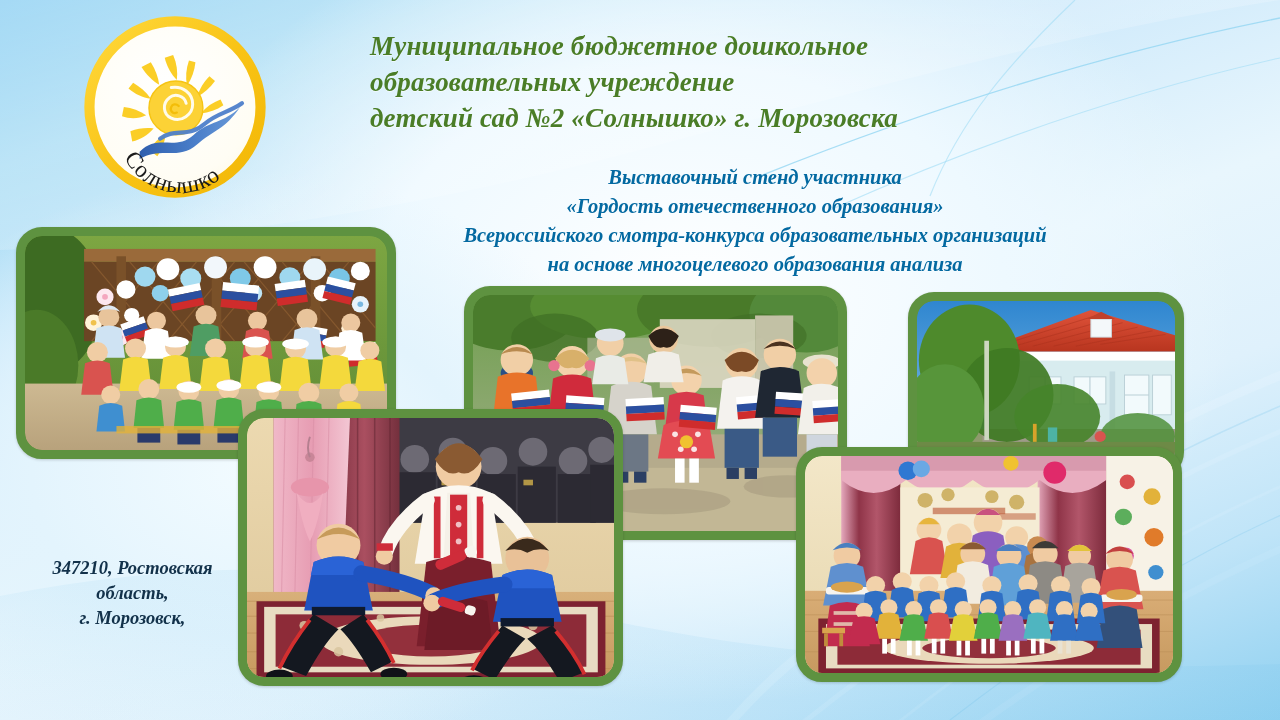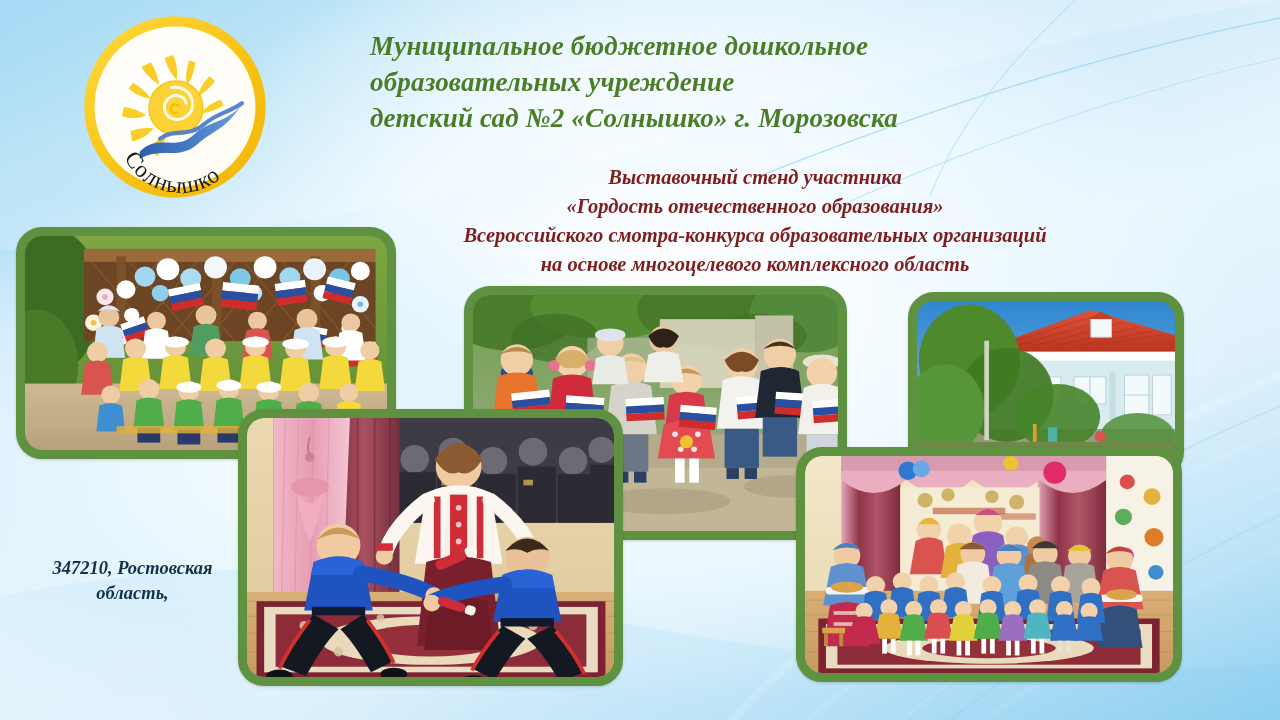--- a/index.html
+++ b/index.html
@@ -27,21 +27,21 @@
   
   .title{
     position:absolute;left:370px;top:28px;width:770px;
     text-align:left;color:#4a7d27;
     font-style:italic;font-weight:bold;font-size:27px;line-height:1.34;
     letter-spacing:.2px;
     text-shadow:0 1px 0 rgba(255,255,255,.55);
   }
   .subtitle{
     position:absolute;left:360px;top:163px;width:790px;
-    text-align:center;color:#7f1d1d;
+    text-align:center;color:#0369a1;
     font-style:italic;font-weight:bold;font-size:20.5px;line-height:1.42;
     text-shadow:0 1px 0 rgba(255,255,255,.45);
   }
   .contact{
     position:absolute;left:10px;top:556px;width:245px;
     text-align:center;color:#12314a;
     font-style:italic;font-weight:bold;font-size:18.5px;line-height:1.34;
   }
 
   
@@ -158,26 +158,27 @@
   <div class="title">
     <div>Муниципальное бюджетное дошкольное</div>
     <div>образовательных учреждение</div>
     <div>детский сад №2 «Солнышко» г. Морозовска</div>
   </div>
 
   <div class="subtitle">
     <div>Выставочный стенд участника</div>
     <div>«Гордость отечественного образования»</div>
     <div>Всероссийского смотра-конкурса образовательных организаций</div>
-    <div>на основе многоцелевого комплексного область</div>
+    <div>на основе многоцелевого образования анализа</div>
   </div>
 
   <div class="contact">
     <div>347210, Ростовская</div>
     <div>область,</div>
+    <div>г. Морозовск,</div>
   </div>
 
   <div class="frame" id="f1">
     <div class="pic">
       <svg viewBox="0 0 380 232" preserveAspectRatio="none">
         <defs>
           <linearGradient id="p1sky" x1="0" y1="0" x2="0" y2="1">
             <stop offset="0%" stop-color="#7da642"></stop>
               <stop offset="100%" stop-color="#5d8a35"></stop>
           </linearGradient>

